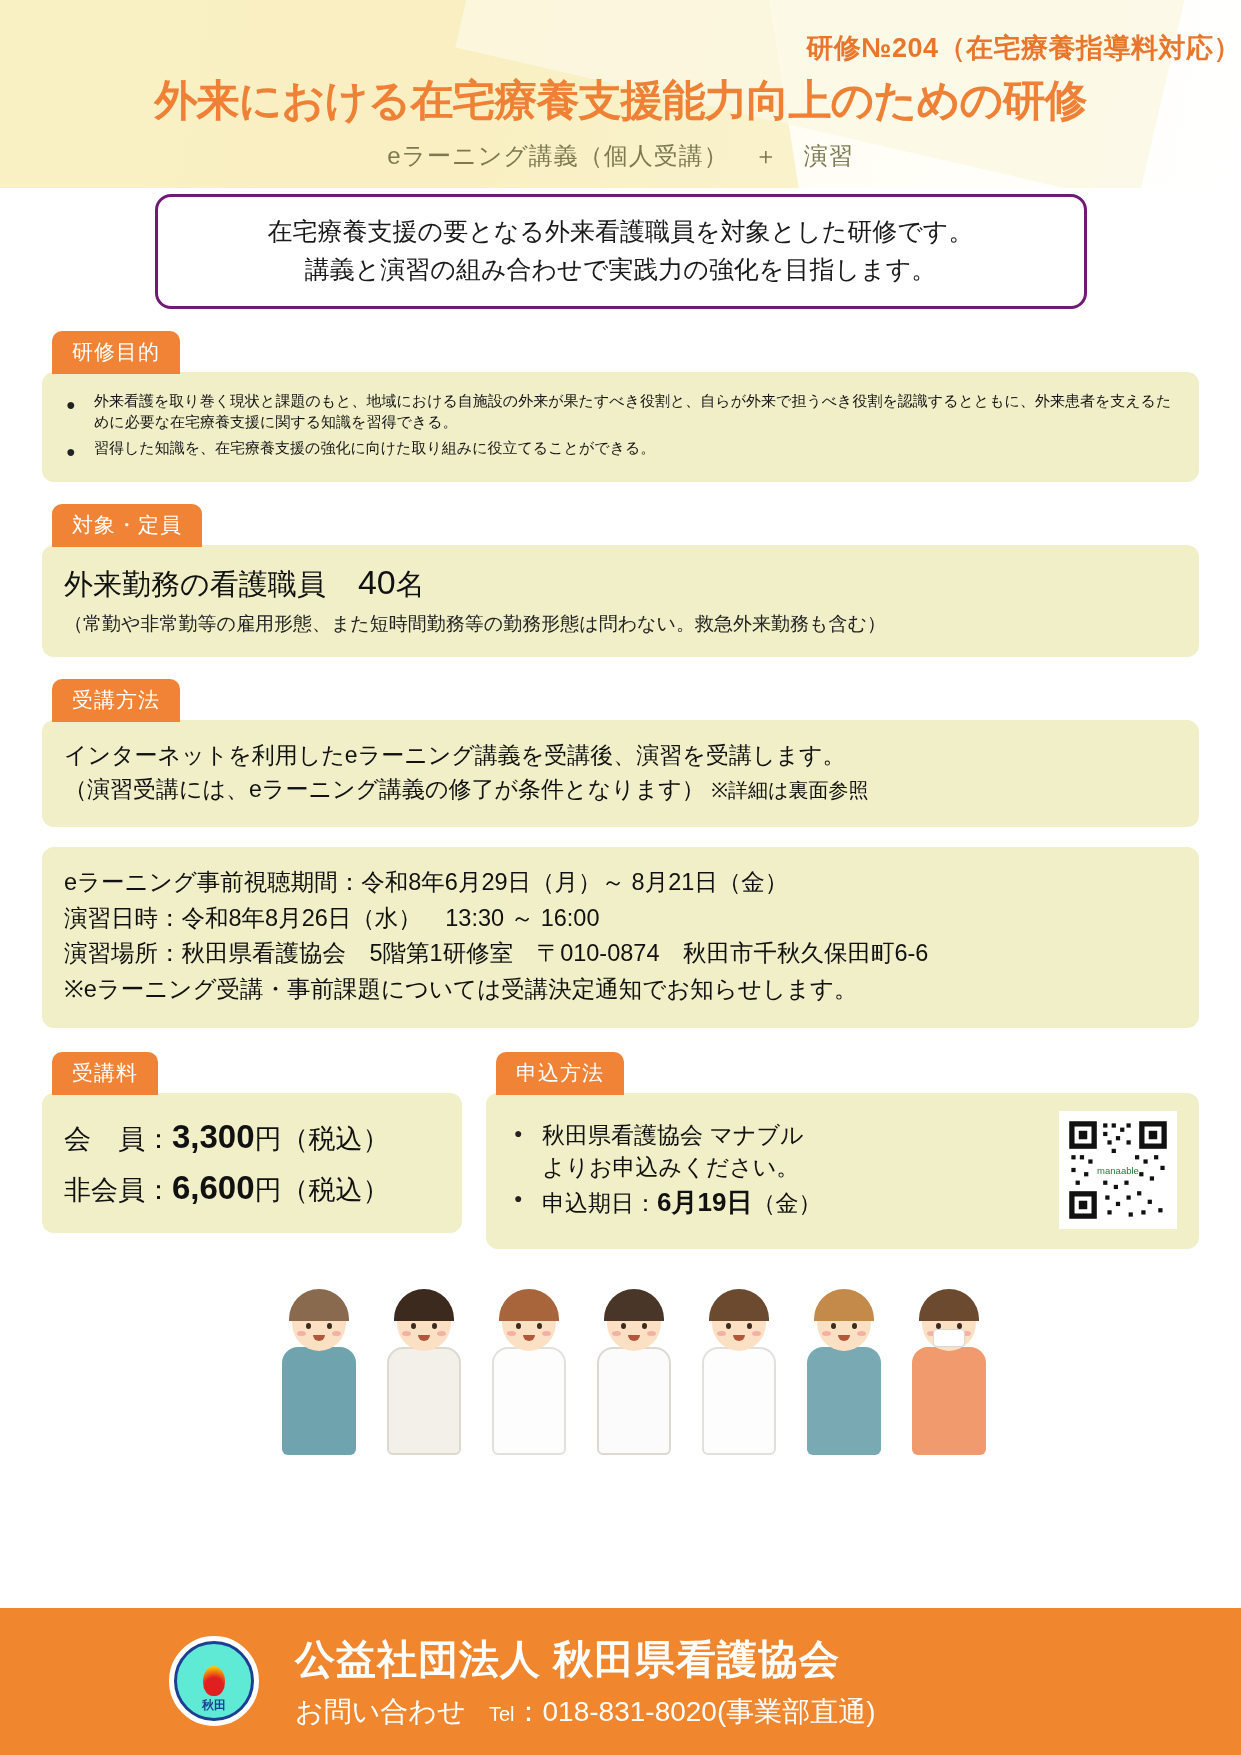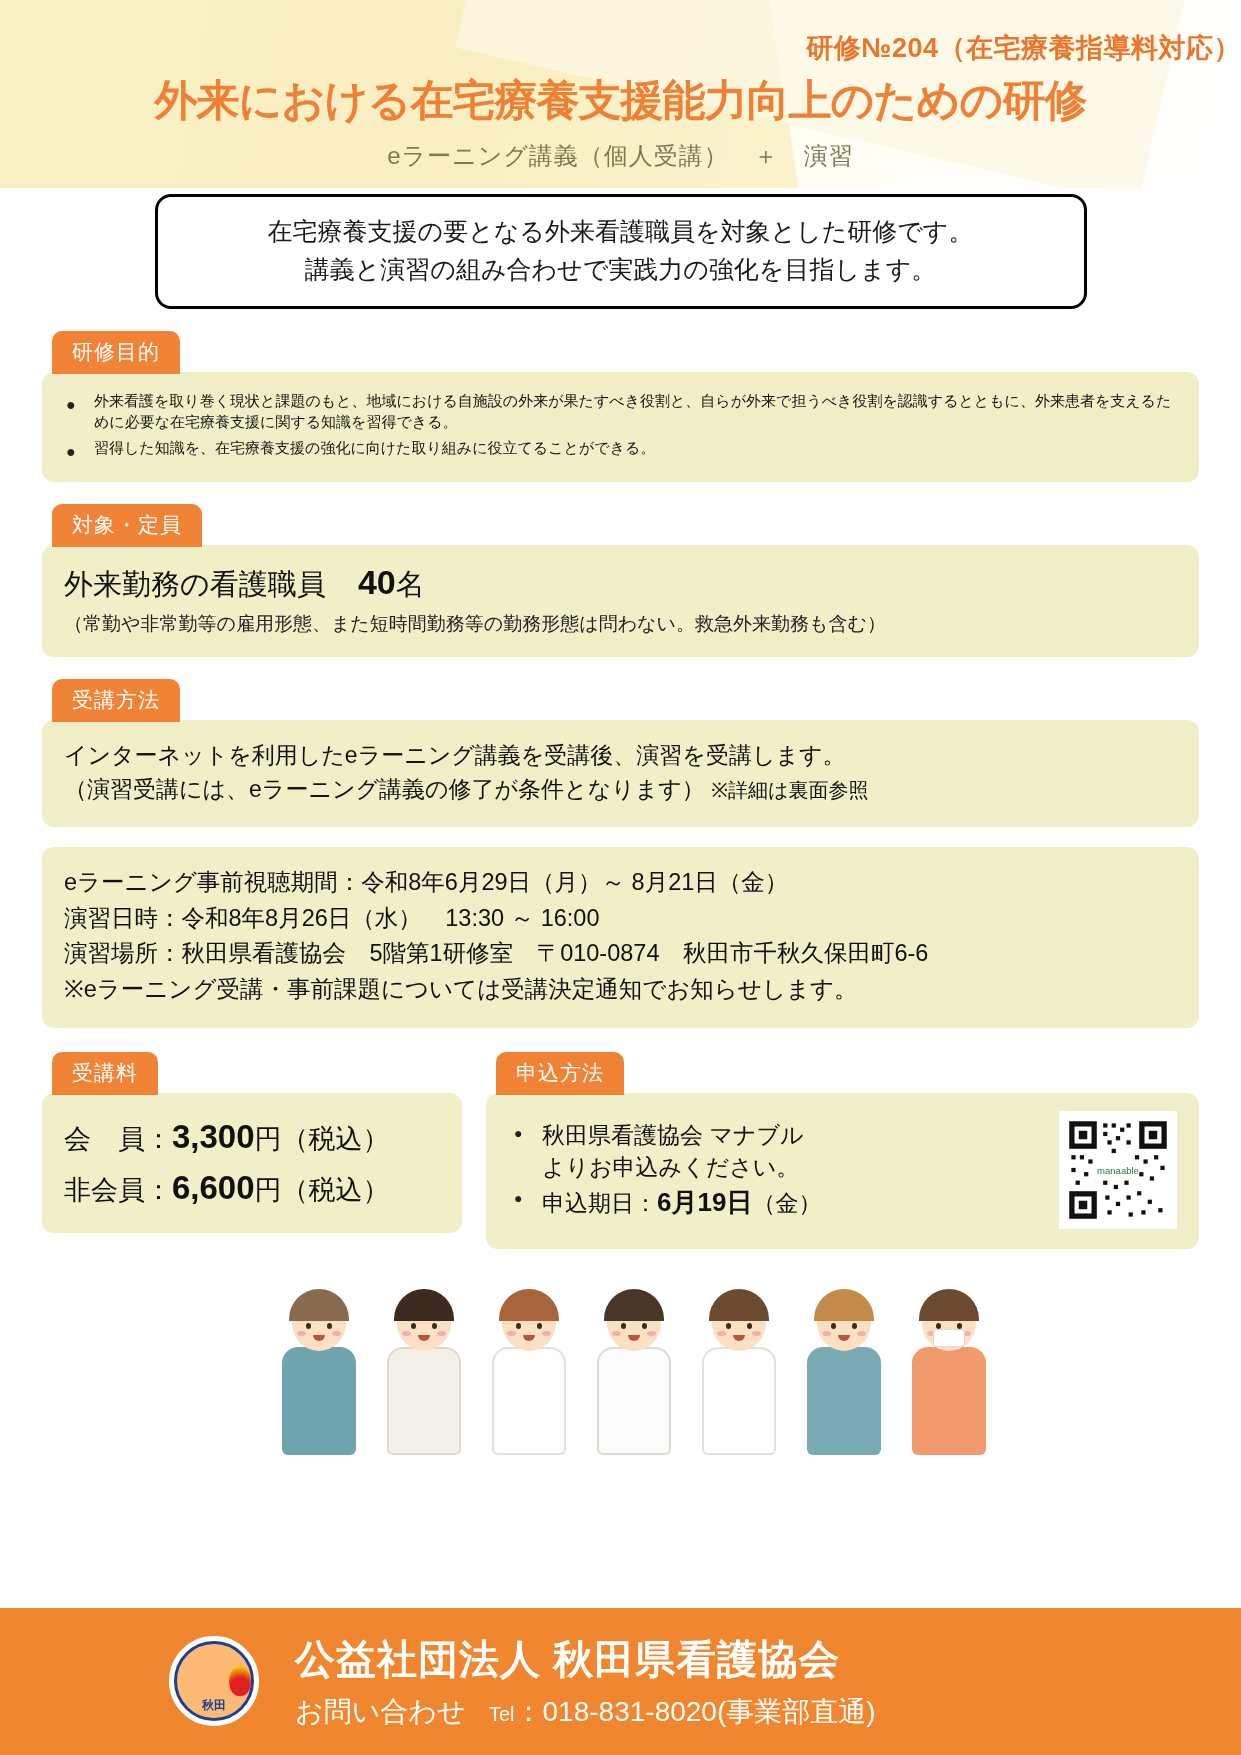--- a/index.html
+++ b/index.html
@@ -57,21 +57,21 @@
     font-size: 24px;
     color: #7d7a52;
     margin-top: 10px;
     letter-spacing: 1px;
   }
 
   
   .lead-wrap { display: flex; justify-content: center; margin-top: 6px; }
   .lead-box {
     width: 932px;
-    border: 3px solid #000000;
+    border: 3px solid #701a75;
     border-radius: 16px;
     background: #fff;
     padding: 16px 10px 18px;
     text-align: center;
   }
   .lead-box div {
     font-size: 25px;
     color: #1a1a1a;
     line-height: 1.5;
   }
@@ -111,21 +111,21 @@
     content: "●";
     position: absolute;
     left: 2px;
     top: 0;
     font-size: 16px;
     line-height: 1.9;
     color: #222;
   }
 
   .target-line { font-size: 29px; color: #111; }
-  .target-line .num { font-size: 34px; font-weight: bold; }
+  .target-line .num { font-size: 34px; font-weight: normal; }
   .target-note { font-size: 19px; color: #222; margin-top: 6px; }
 
   .method-line { font-size: 23px; color: #111; line-height: 1.5; }
   .method-note { font-size: 20px; }
 
   .sched-line { font-size: 23.5px; color: #111; line-height: 1.52; }
 
   
   .two-col { display: flex; gap: 24px; margin-top: 24px; }
   .col-fee { width: 420px; }
@@ -185,24 +185,24 @@
     position: absolute;
     left: 165px; top: 24px;
     width: 98px; height: 98px;
     border-radius: 50%;
     background: #fff;
     border: 4px solid #f0862e;
     display: flex; align-items: center; justify-content: center;
   }
   .logo-inner {
     width: 80px; height: 80px; border-radius: 50%;
-    background: #fdba74;
+    background: #5eead4;
     border: 3px solid #1c3f94;
     position: relative;
-    display:flex;align-items:center;justify-content:flex-end;
+    display:flex;align-items:center;justify-content:center;
     font-size: 11px; color:#1c3f94; font-weight:bold;
   }
   .logo-flame {
     width: 22px; height: 30px;
     background: radial-gradient(circle at 50% 70%, #e02020 40%, #f7c800 85%);
     border-radius: 50% 50% 45% 45%;
   }
   .footer-text { margin-left: 145px; }
   .f-title { font-size: 40px; font-weight: bold; color: #fff; letter-spacing: 1px; }
   .f-contact { font-size: 28px; color: #fff; margin-top: 6px; }

